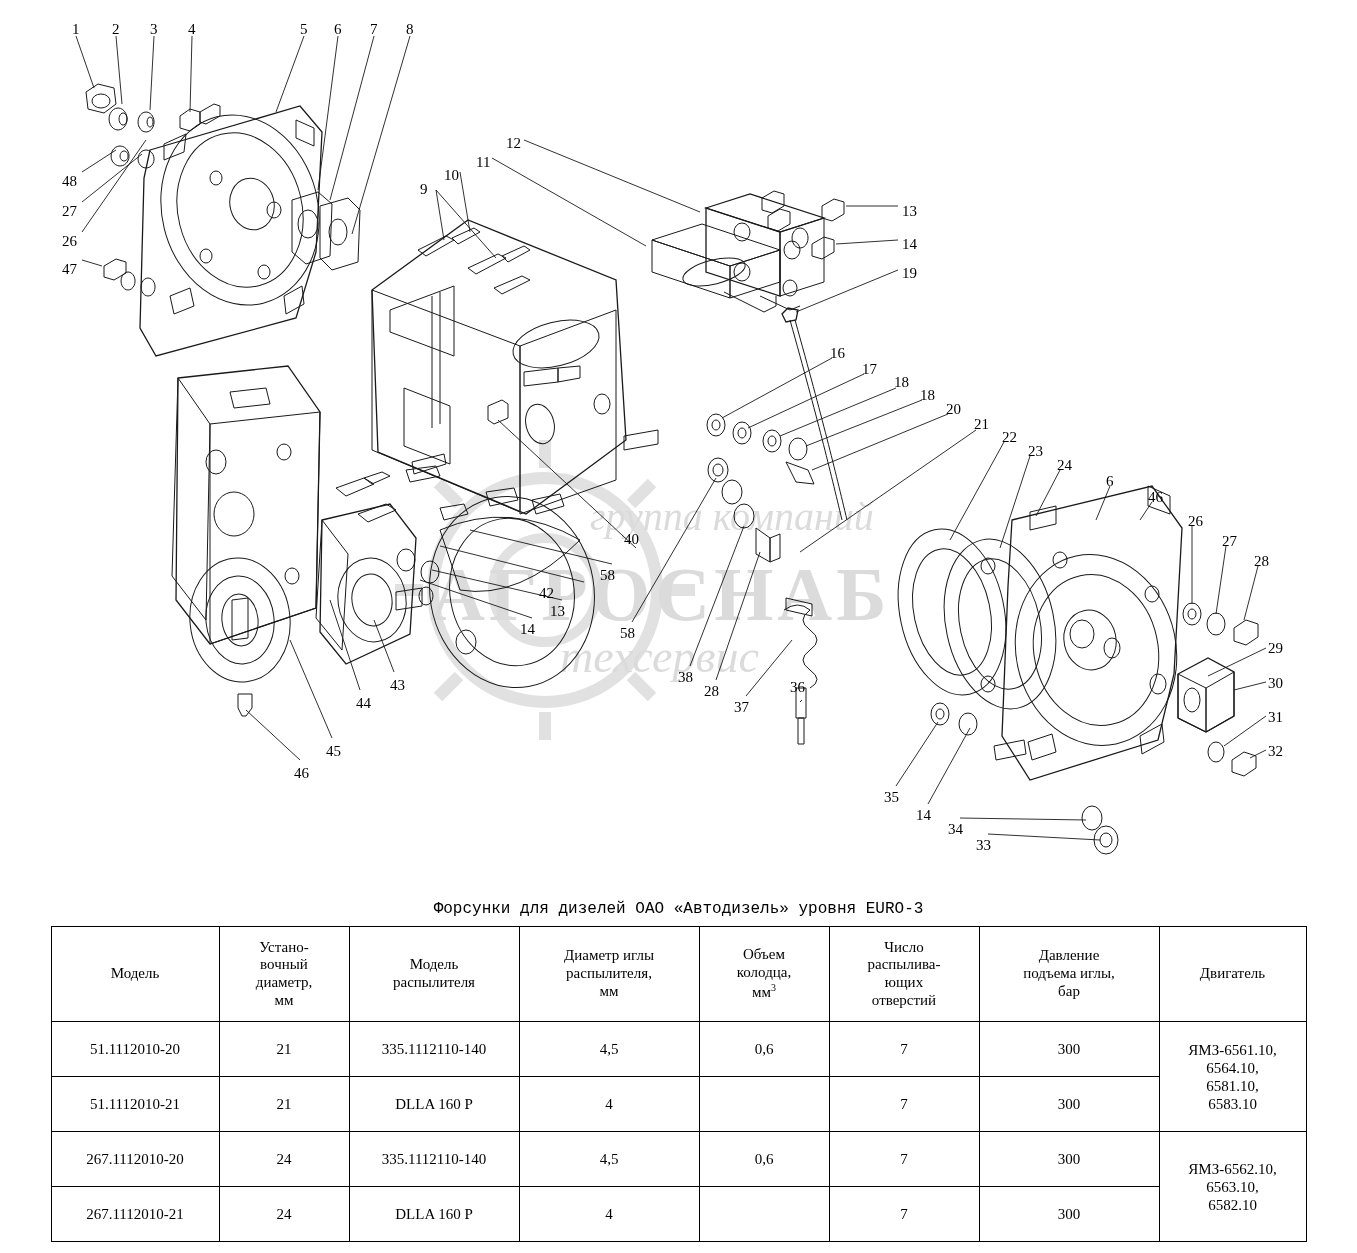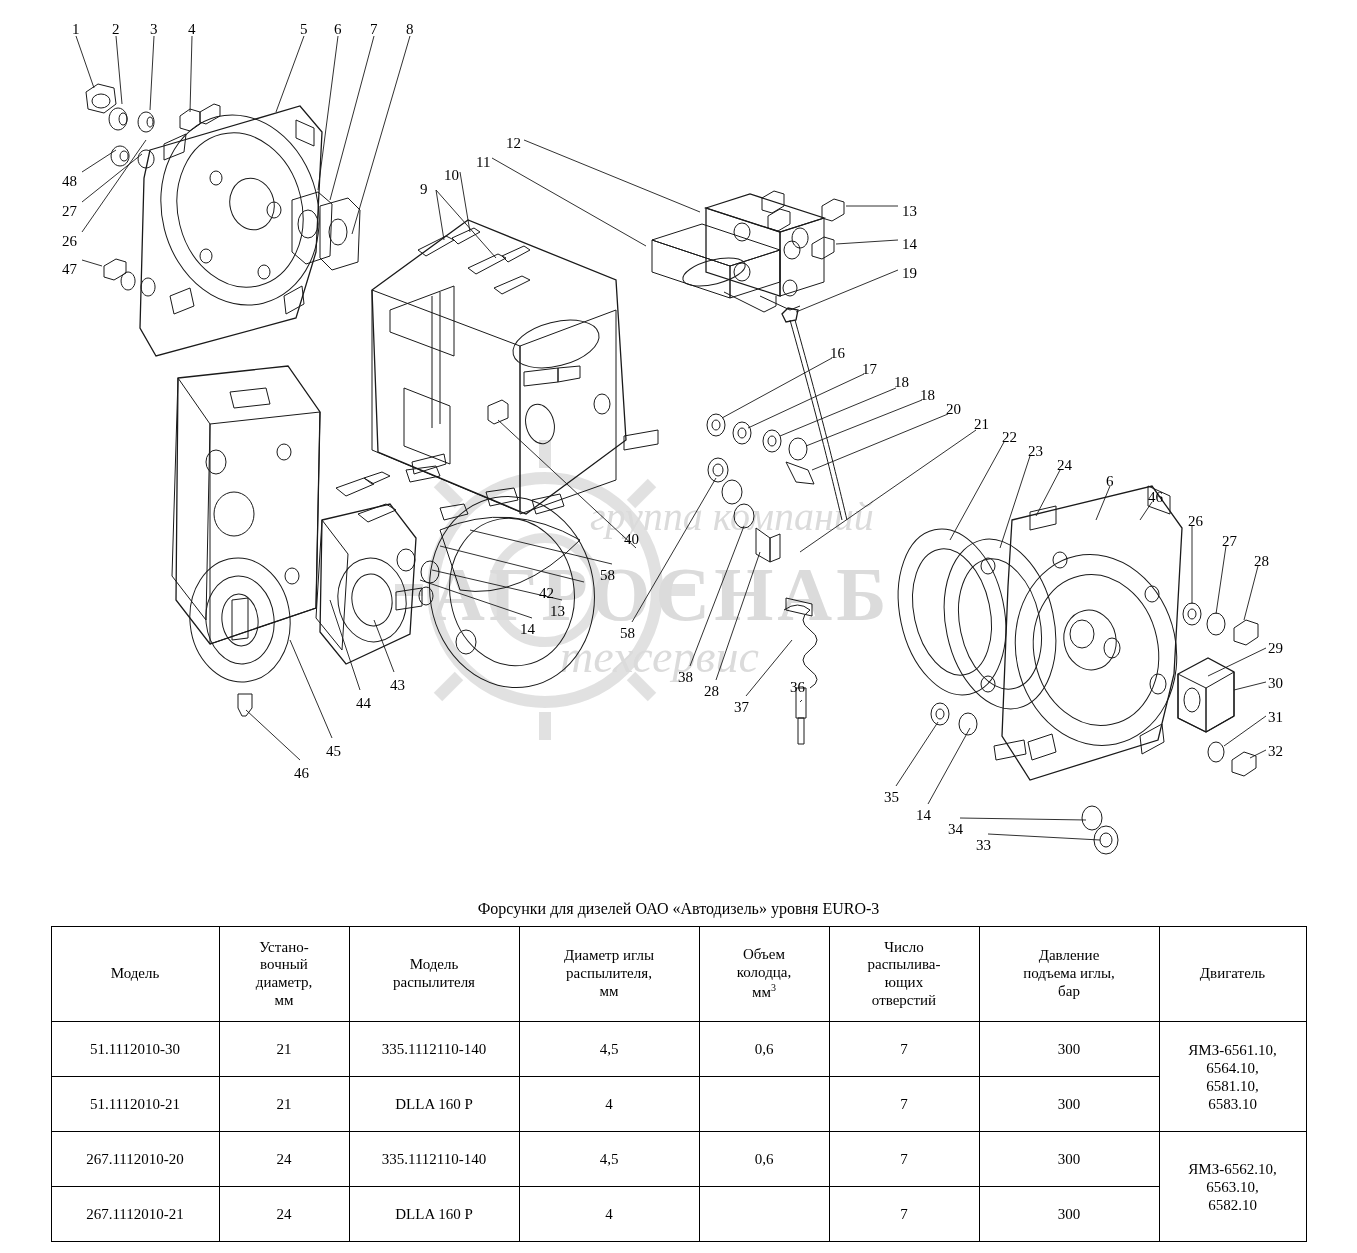--- a/index.html
+++ b/index.html
@@ -35,21 +35,21 @@
   }
   #table-wrap {
     position: absolute;
     left: 0;
     top: 900px;
     width: 1357px;
   }
   #table-title {
     text-align: center;
     font-size: 16px;
-    font-family: Liberation Serif, serif;
+    font-family: Liberation Mono, monospace;
     margin-bottom: 8px;
   }
   table.spec {
     border-collapse: collapse;
     margin: 0 auto;
     width: 1255px;
     table-layout: fixed;
   }
   table.spec th, table.spec td {
     border: 1px solid #000;
@@ -441,21 +441,21 @@
         <th><span>Модель<br>распылителя</span></th>
         <th><span>Диаметр иглы<br>распылителя,<br>мм</span></th>
         <th><span>Объем<br>колодца,<br>мм<span class="sup">3</span></span></th>
         <th><span>Число<br>распылива-<br>ющих<br>отверстий</span></th>
         <th><span>Давление<br>подъема иглы,<br>бар</span></th>
         <th><span>Двигатель</span></th>
       </tr>
     </thead>
     <tbody>
       <tr>
-        <td>51.1112010-30</td>
+        <td>51.1112010-20</td>
         <td>21</td>
         <td>335.1112110-140</td>
         <td>4,5</td>
         <td>0,6</td>
         <td>7</td>
         <td>300</td>
         <td rowspan="2">ЯМЗ-6561.10,<br>6564.10,<br>6581.10,<br>6583.10</td>
       </tr>
       <tr>
         <td>51.1112010-21</td>

